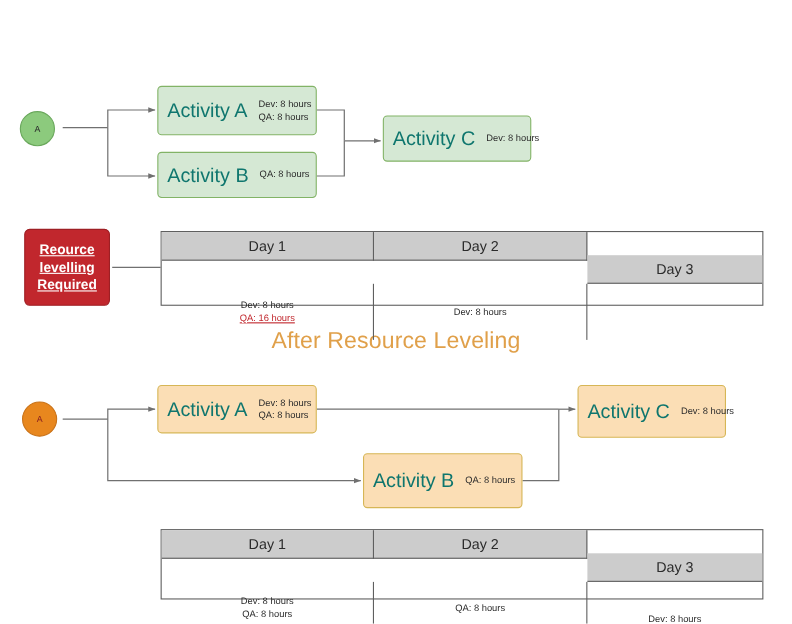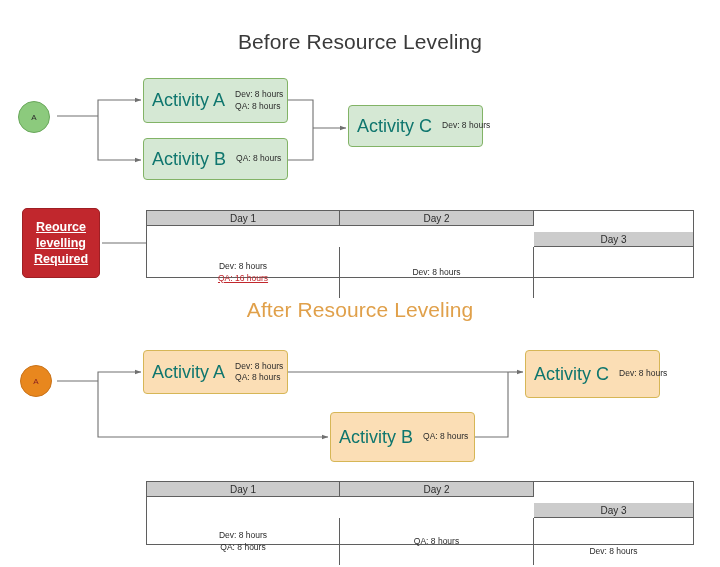--- a/index.html
+++ b/index.html
@@ -109,23 +109,23 @@
     border-right: 1.2px solid #5f5f5f;
     display: flex;
     align-items: center;
     justify-content: center;
     text-align: center;
   }
   .tbl .hcell:last-child, .tbl .bcell:last-child { border-right: none; margin-top: 21px; }
   .tbl .hcell {
     background: #cccccc;
     border-bottom: 1.2px solid #5f5f5f;
-    font-size: 10px;
+    font-size: 13px;
     color: #2b2b2b;
-    height: 15px;
+    height: 26px;
   }
   .tbl .bcell {
     font-size: 8.5px;
     color: #2b2b2b;
     flex-direction: column;
     line-height: 1.4;
     padding: 2px 3px;
   }
   .warn-line {
     color: #c1272d;
@@ -165,21 +165,20 @@
       <path d="M98,381 L98,372 L141,372" marker-end="url(#ah)"></path>
       <path d="M98,381 L98,437 L328,437" marker-end="url(#ah)"></path>
 
       <path d="M288,372 L508,372"></path>
       <path d="M508,372 L523,372" marker-end="url(#ah)"></path>
 
       <path d="M475,437 L508,437 L508,372"></path>
     </g>
   </svg>
 
-  <div class="title title-before">Before Resource Leveling</div>
 
   <div class="circle circle-green" style="left:18px; top:101px; width:32px; height:32px;">
     <span>A</span>
   </div>
 
   <div class="node green" style="left:143px; top:78px; width:145px; height:45px; padding:0 8px;">
     <span class="nm">Activity A</span>
     <span class="meta" style="margin-left:10px;">
       <div>Dev: 8 hours</div>
       <div>QA: 8 hours</div>

